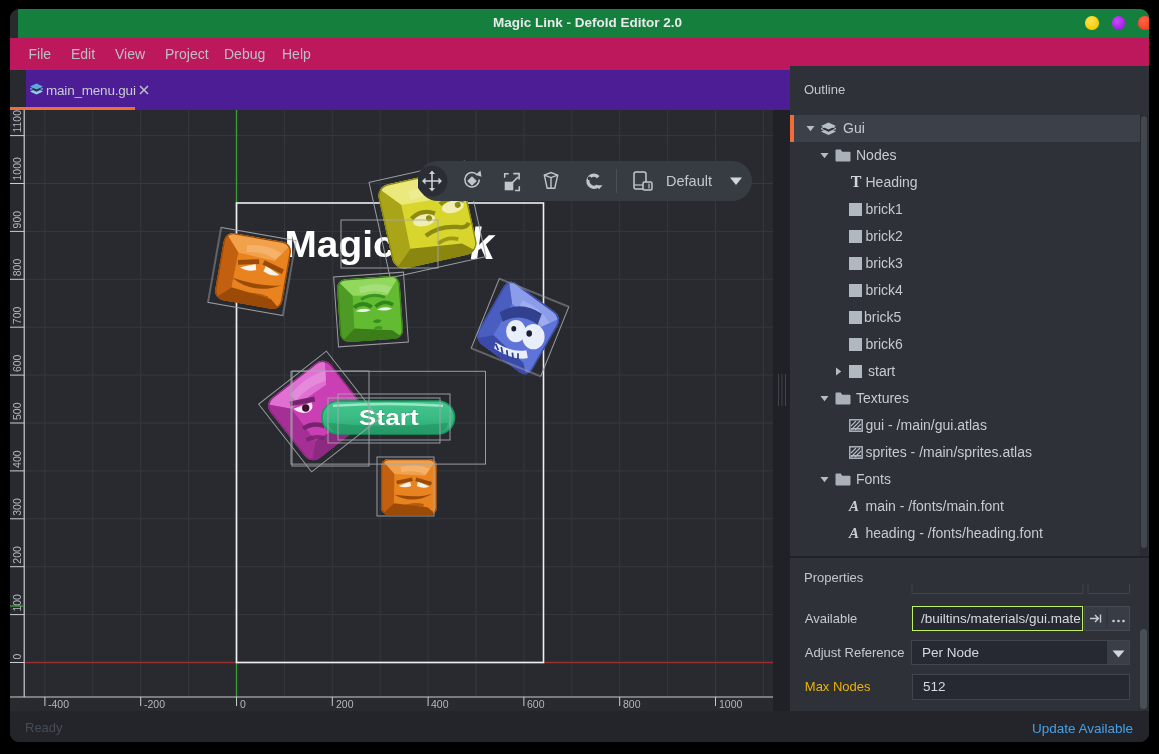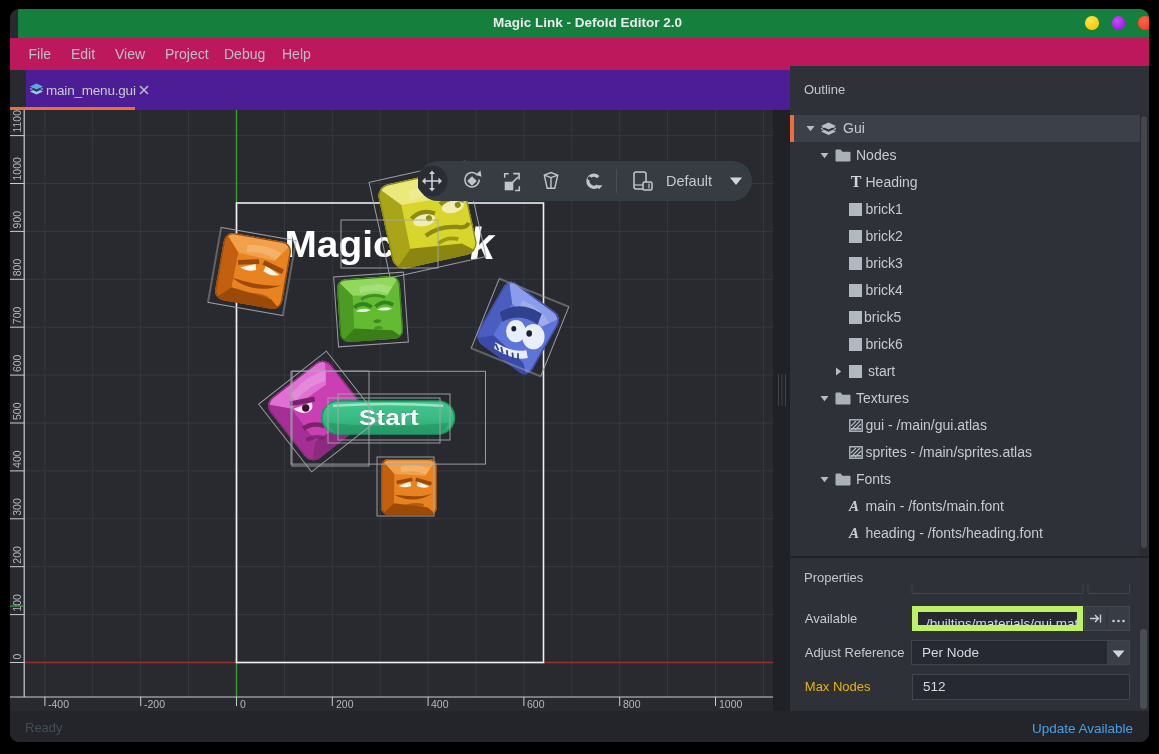--- a/index.html
+++ b/index.html
@@ -383,21 +383,21 @@
     <div class="abs" style="left:350.5px;top:46px;width:6.5px;height:432px;background:#43474e;border-radius:3px;"></div>
 
     <div class="abs" style="left:0;top:485.5px;width:358.5px;height:2px;background:#202227;"></div>
 
     <div class="abs" style="left:14px;top:500px;font-size:13px;color:#c3c7cc;">Properties</div>
 
     <svg class="abs" style="left:120px;top:514px;" width="222" height="11" viewBox="0 0 222 11">
       <path d="M2 0 V9.5 H173 V0 M178 0 V9.5 H219.5 V0" stroke="#41454d" stroke-width="1" fill="none"></path>
     </svg>
     <div class="abs" style="left:14.8px;top:541px;color:#c6cad0;font-size:13px;">Available</div>
-    <div class="abs" style="left:122px;top:535.5px;width:171px;height:25px;background:#262931;border:6px solid #bef264;color:#d6d9dd;font-size:13.5px;line-height:23px;padding-left:8px;overflow:hidden;white-space:nowrap;">/builtins/materials/gui.mate</div>
+    <div class="abs" style="left:122px;top:535.5px;width:171px;height:25px;background:#262931;border:1px solid #bef264;color:#d6d9dd;font-size:13.5px;line-height:23px;padding-left:8px;overflow:hidden;white-space:nowrap;">/builtins/materials/gui.mate</div>
     <div class="abs" style="left:294px;top:535.5px;width:45.5px;height:25px;background:#383c44;border:1px solid #464a52;"></div>
     <svg class="abs" style="left:294px;top:535.5px;" width="46" height="25" viewBox="0 0 46 25">
       <path d="M23 3 V22" stroke="#2e3138" stroke-width="1"></path>
       <path d="M6 12.5 h8 M11 9 l3.4 3.5 -3.4 3.5 M16.5 8.5 v8" stroke="#c9ccd1" stroke-width="1.4" fill="none"></path>
       <circle cx="29.5" cy="15" r="1.3" fill="#c9ccd1"></circle>
         <circle cx="34.5" cy="15" r="1.3" fill="#c9ccd1"></circle>
         <circle cx="39.5" cy="15" r="1.3" fill="#c9ccd1"></circle>
     </svg>
     <div class="abs" style="left:14.8px;top:575px;color:#c6cad0;font-size:13px;">Adjust Reference</div>
     <div class="abs" style="left:121px;top:569.5px;width:218.5px;height:25.5px;background:#262931;border:1px solid #41454d;color:#d6d9dd;font-size:13.5px;line-height:23.5px;padding-left:10px;">Per Node</div>

